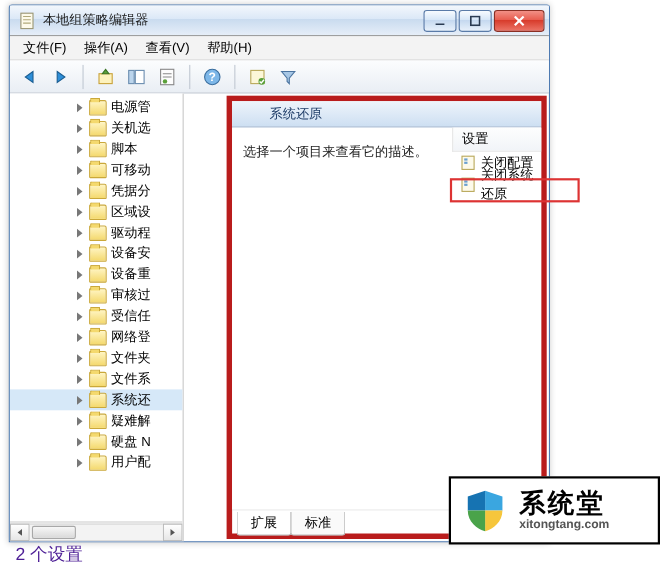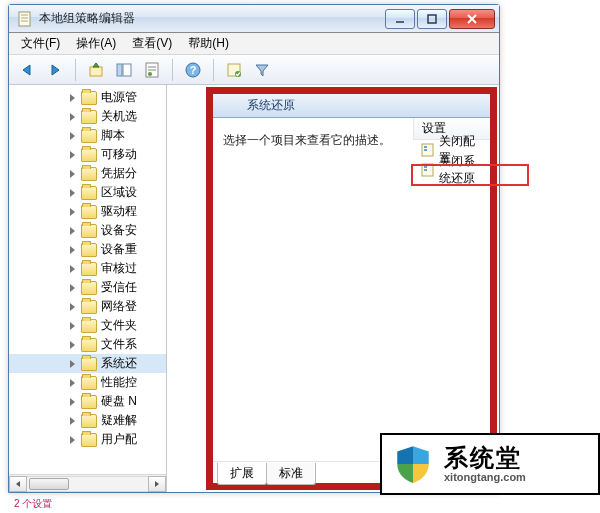--- a/index.html
+++ b/index.html
@@ -32,39 +32,39 @@
   .tnode .exp { width:12px; height:12px; margin-left:-14px; margin-right:2px; display:flex; align-items:center; justify-content:center; }
   .tnode .folder { width:16px; height:14px; margin-right:4px; background:linear-gradient(#fff5c4,#f4d96e); border:1px solid #caa83a; border-radius:1px 2px 1px 1px; position:relative; }
   .tnode .folder::before { content:""; position:absolute; top:-3px; left:0; width:7px; height:3px; background:#f4d96e; border:1px solid #caa83a; border-bottom:none; border-radius:1px 1px 0 0; }
   .tnode.sel { background:#d6e8f8; }
   .tree-hscroll { position:absolute; bottom:0; left:0; right:0; height:18px; background:#f0f0f0; border-top:1px solid #d8d8d8; display:flex; align-items:center; }
   .tree-hscroll .arrow { width:18px; height:16px; background:linear-gradient(#fff,#e6e6e6); border:1px solid #b8b8b8; display:flex; align-items:center; justify-content:center; }
   .tree-hscroll .track { flex:1; background:#f3f3f3; height:16px; position:relative; border-top:1px solid #d8d8d8; border-bottom:1px solid #d8d8d8; }
   .tree-hscroll .thumb { position:absolute; left:2px; top:1px; width:40px; height:12px; background:linear-gradient(#f7f7f7,#d9d9d9); border:1px solid #a8a8a8; border-radius:2px; }
 
   .rightpane { flex:1; display:flex; flex-direction:column; }
-  .right-body { flex:1; border:7px solid #b91c1c; margin:2px; display:flex; flex-direction:column; }
+  .right-body { flex:1; border:5px solid #b91c1c; margin:2px; display:flex; flex-direction:column; }
   .hdr { height:24px; background:linear-gradient(#eef4fb,#cddff2); border-bottom:1px solid #8fa8c6; display:flex; align-items:center; padding:0 8px; }
   .hdr .folder.big { width:18px; height:15px; margin-right:8px; }
   .hdr .title { color:#1d3b66; font-weight:normal; }
   .content { flex:1; position:relative; background:#fff; }
   .desc { position:absolute; left:10px; top:14px; color:#222; }
   .setcol { position:absolute; left:200px; top:0; right:0; }
   .setcol .colhdr { height:22px; display:flex; align-items:center; padding:0 8px; border-left:1px solid #e6e6e6; background:linear-gradient(#fdfefe,#f1f4f8); border-bottom:1px solid #e6e6e6; }
   .setting-item { display:flex; align-items:center; height:20px; padding:0 6px; margin-left:2px; }
   .setting-item .sicon { width:14px; height:14px; margin-right:4px; }
   .redbox { position:absolute; left:198px; top:46px; width:118px; height:22px; border:2px solid #d33; pointer-events:none; }
 
   .tabs { height:22px; display:flex; align-items:center; padding:0 4px; border-top:1px solid #e6e6e6; }
   .tab { padding:2px 12px; border:1px solid #b8b8b8; border-top:none; border-bottom-left-radius:3px; border-bottom-right-radius:3px; background:#fafafa; margin-right:-1px; position:relative; top:1px; }
   .tab.active { background:#fff; }
 
-  .status { position:absolute; left:8px; bottom:0; width:584px; height:18px; font-size:10px; color:#be185d; padding-left:6px; display:flex; align-items:center; }
-
-  .watermark { position:absolute; right:0; bottom:18px; width:220px; height:62px; border:2px solid #000; background:#fff; display:flex; align-items:center; padding:4px 10px; z-index:50; }
+  .status { position:absolute; left:8px; bottom:0; width:584px; height:18px; font-size:16px; color:#4c1d95; padding-left:6px; display:flex; align-items:center; }
+
+  .watermark { position:absolute; right:0; bottom:18px; width:192px; height:62px; border:2px solid #000; background:#fff; display:flex; align-items:center; padding:4px 10px; z-index:50; }
   .shield { width:42px; height:42px; margin-right:10px; }
   .wm-text .l1 { font-size:24px; font-weight:bold; letter-spacing:2px; line-height:1.1; font-family:"SimHei","Microsoft YaHei",sans-serif; }
   .wm-text .l2 { font-size:11px; color:#555;font-weight:bold; }
 </style>
 </head>
 <body>
 
 <div class="window">
 
   <div class="titlebar">
@@ -297,39 +297,30 @@
             <span class="folder"></span>
             <span>系统还</span>
           </div>
           <div class="tnode">
             <span class="exp">
               <svg width="10" height="10">
                 <path d="M2 1 L2 9 L7 5 Z" fill="#777"></path>
               </svg>
             </span>
             <span class="folder"></span>
-            <span>性能控</span>
+            <span>疑难解</span>
           </div>
           <div class="tnode">
             <span class="exp">
               <svg width="10" height="10">
                 <path d="M2 1 L2 9 L7 5 Z" fill="#777"></path>
               </svg>
             </span>
             <span class="folder"></span>
             <span>硬盘 N</span>
-          </div>
-          <div class="tnode">
-            <span class="exp">
-              <svg width="10" height="10">
-                <path d="M2 1 L2 9 L7 5 Z" fill="#777"></path>
-              </svg>
-            </span>
-            <span class="folder"></span>
-            <span>疑难解</span>
           </div>
           <div class="tnode">
             <span class="exp">
               <svg width="10" height="10">
                 <path d="M2 1 L2 9 L7 5 Z" fill="#777"></path>
               </svg>
             </span>
             <span class="folder"></span>
             <span>用户配</span>
           </div>

